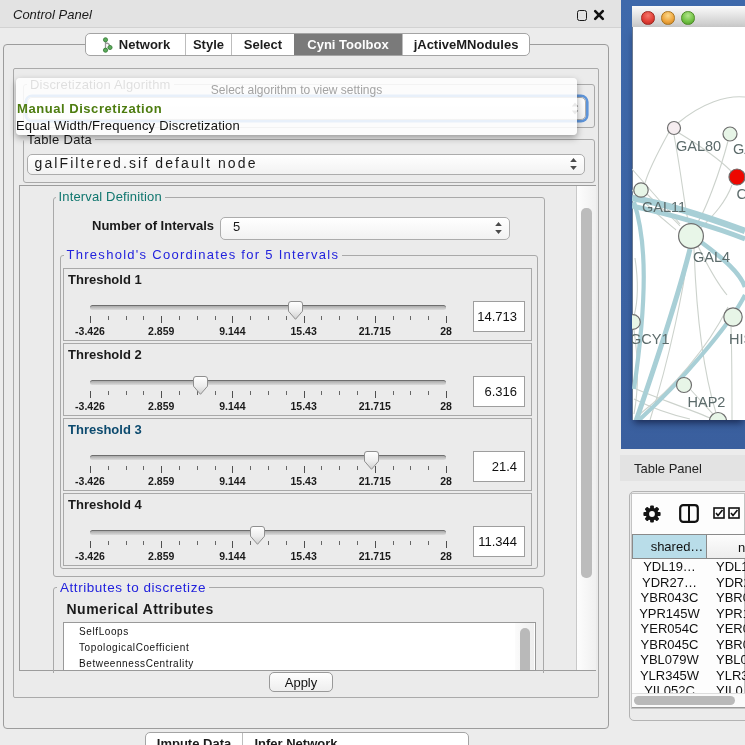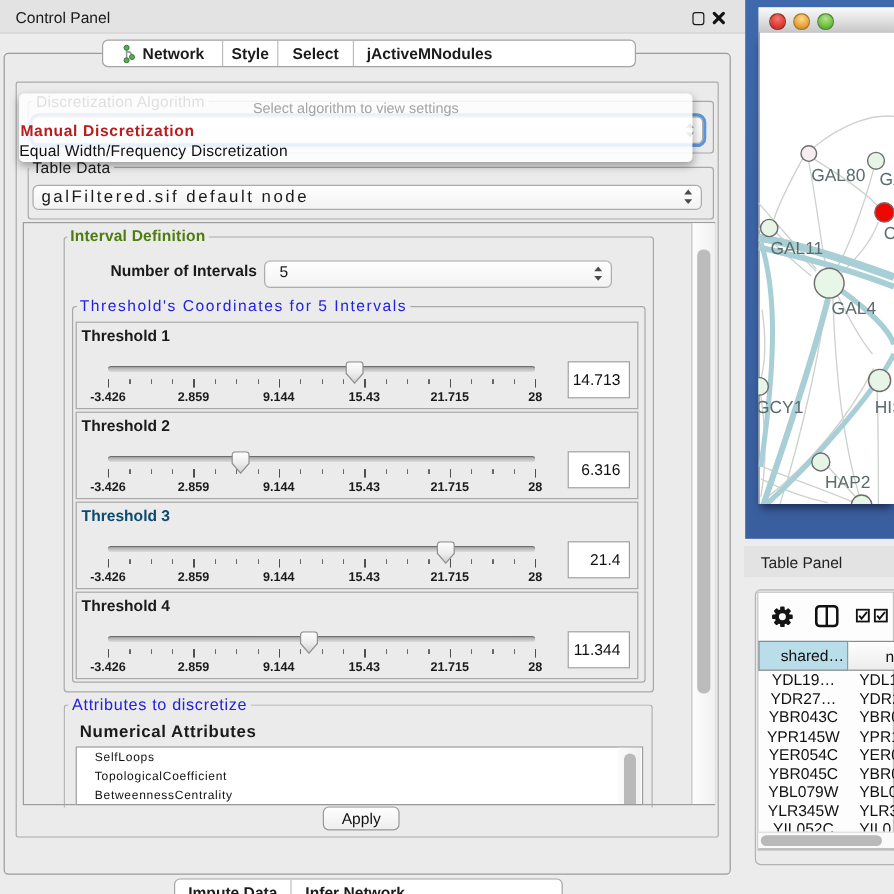--- a/index.html
+++ b/index.html
@@ -16,21 +16,21 @@
        display:flex;align-items:center;overflow:hidden;font-size:13px;font-weight:700;color:#1c1c1c;}
   .seg .it{height:100%;display:flex;align-items:center;justify-content:center;box-sizing:border-box;}
   .seg .sp{width:1px;height:100%;background:#bdbdbd;}
   .sel{background:#7a7a7a;color:#fdfdfd;}
 </style>
 </head>
 <body>
 
 <div class="ab" style="left:0;top:0;width:621px;height:745px;background:#ececec;"></div>
 <div class="ab" style="left:0;top:0;width:621px;height:27px;background:#e3e3e3;border-bottom:1px solid #d2d2d2;"></div>
-<div class="ab" style="left:13px;top:7px;font-size:13px;color:#1a1a1a;">Control Panel</div>
+<div class="ab" style="left:13px;top:7px;font-size:13px;color:#1a1a1a;font-style:italic;">Control Panel</div>
 <div class="ab" style="left:577px;top:10px;width:8px;height:9px;border:1.6px solid #1a1a1a;border-radius:2.5px;"></div>
 <svg class="ab" style="left:593px;top:9px;" width="12" height="12" viewBox="0 0 12 12">
     <path d="M2.2 2.2 L9.8 9.8 M9.8 2.2 L2.2 9.8" stroke="#111" stroke-width="2.6" stroke-linecap="round"></path>
   </svg>
 
 <div class="ab" style="left:3px;top:44px;width:604px;height:683px;border:1px solid #9c9c9c;border-radius:4px;background:#ebebeb;"></div>
 
 <div class="ab" style="left:13px;top:68px;width:584px;height:628px;border:1px solid #aaa;border-radius:2px;background:#ebebeb;"></div>
 
 <div class="seg" style="left:85px;top:33px;width:443px;height:21px;">
@@ -38,20 +38,21 @@
     <svg width="13" height="16" viewBox="0 0 13 16" style="margin-right:5px;">
       <path d="M4.5 3.2 V13 M4.5 6 C7 6 8.5 6.5 8.5 9" stroke="#9a9a9a" stroke-width="1.3" fill="none"></path>
       <circle cx="4.5" cy="2.8" r="2.1" fill="#5aab5a" stroke="#337733" stroke-width=".8"></circle>
       <circle cx="4.5" cy="13.2" r="2.1" fill="#5aab5a" stroke="#337733" stroke-width=".8"></circle>
       <circle cx="9" cy="10.5" r="2.1" fill="#5aab5a" stroke="#337733" stroke-width=".8"></circle>
     </svg>Network</div>
   <div class="sp"></div>
   <div class="it" style="width:45px;">Style</div>
   <div class="sp"></div>
   <div class="it" style="width:62px;">Select</div>
+  <div class="it sel" style="width:108px;">Cyni Toolbox</div>
   <div class="sp"></div>
   <div class="it" style="width:126px;">jActiveMNodules</div>
 </div>
 
 <div class="grp" style="left:22.5px;top:84px;width:570px;height:42px;"></div>
 <div class="gtitle" style="left:27px;top:77.5px;color:#1a1a1a;letter-spacing:.2px;">Discretization Algorithm</div>
 <div class="combo" style="left:26.5px;top:97px;width:559px;height:23px;box-shadow:0 0 0 2.6px #5e94d8;"></div>
 <svg class="ab" style="left:570px;top:102px;" width="10" height="13" viewBox="0 0 10 13">
     <path d="M5 0.5 L8.2 4.5 H1.8 Z" fill="#666"></path>
     <path d="M5 12.5 L1.8 8.5 H8.2 Z" fill="#666"></path>
@@ -66,21 +67,21 @@
       <path d="M5.5 13 L2.2 9 H8.8 Z" fill="#4a4a4a"></path>
     </svg>
 </div>
 
 <div class="ab" style="left:19px;top:184.7px;width:577px;height:486.3px;border:1px solid #9c9c9c;background:#ebebeb;box-sizing:border-box;"></div>
 
 <div class="ab" style="left:576px;top:186px;width:19px;height:484px;background:linear-gradient(90deg,#fdfdfd,#f0f0f0);border-left:1px solid #c9c9c9;"></div>
 <div class="ab" style="left:581px;top:208px;width:10.5px;height:370px;background:#bcbcbc;border-radius:5px;"></div>
 
 <div class="grp" style="left:53.3px;top:196.5px;width:489.4px;height:378px;"></div>
-<div class="gtitle" style="left:55.5px;top:189.5px;color:#4d7c0f;letter-spacing:.15px;font-weight:bold;">Interval Definition</div>
+<div class="gtitle" style="left:55.5px;top:189.5px;color:#0f766e;letter-spacing:.15px;">Interval Definition</div>
 <div class="ab" style="left:92px;top:218px;font-size:13px;font-weight:700;color:#1a1a1a;">Number of Intervals</div>
 <div class="combo" style="left:220px;top:217px;width:290px;height:22.5px;">
   <span class="tx" style="left:12px;margin-top:-2px;">5</span>
   <svg class="stepper" viewBox="0 0 11 14">
       <path d="M5.5 1 L8.8 5 H2.2 Z" fill="#4a4a4a"></path>
       <path d="M5.5 13 L2.2 9 H8.8 Z" fill="#4a4a4a"></path>
     </svg>
 </div>
 <div class="grp" style="left:59.5px;top:255px;width:476.5px;height:312.4px;"></div>
 <div class="gtitle" style="left:63.5px;top:247.5px;color:#2222dd;letter-spacing:1.28px;">Threshold's Coordinates for 5 Intervals</div>
@@ -168,21 +169,21 @@
 <div class="ab" style="left:269px;top:672px;width:64px;height:20px;background:linear-gradient(#fefefe,#eee);border:1px solid #999;border-radius:5px;box-sizing:border-box;font-size:13px;color:#111;display:flex;align-items:center;justify-content:center;">Apply</div>
 
 <div class="seg" style="left:145px;top:704px;width:322px;height:20px;margin-top:28px;">
   <div class="it" style="width:96px;">Impute Data</div>
   <div class="sp"></div>
   <div class="it" style="width:106px;">Infer Network</div>
 </div>
 
 <div class="ab" style="left:16px;top:78px;width:561px;height:57px;background:rgba(255,255,255,0.86);border-radius:4px;box-shadow:0 3px 7px rgba(0,0,0,0.35);"></div>
 <div class="ab" style="left:16px;top:83px;width:561px;text-align:center;font-size:12px;color:#a3a3a3;">Select algorithm to view settings</div>
-<div class="ab" style="left:17px;top:101px;font-size:13px;font-weight:700;letter-spacing:.55px;color:#b91c1c;">Manual Discretization</div>
+<div class="ab" style="left:17px;top:101px;font-size:13px;font-weight:700;letter-spacing:.55px;color:#4d7c0f;">Manual Discretization</div>
 <div class="ab" style="left:16px;top:117.5px;font-size:13px;letter-spacing:.2px;color:#111;">Equal Width/Frequency Discretization</div>
 
 <div class="ab" style="left:621px;top:0;width:124px;height:449px;background:linear-gradient(#3e69ab,#3a5f9e);"></div>
 
 <div class="ab" style="left:632px;top:6px;width:113px;height:21px;background:linear-gradient(#fbfbfb,#c8c8c8);border-bottom:1px solid #919191;"></div>
 <div class="ab" style="left:641px;top:11px;width:11.5px;height:11.5px;border-radius:50%;background:radial-gradient(circle at 50% 30%,#f4766b,#e03c34 60%,#b02a24);border:.5px solid #9d2720;"></div>
 <div class="ab" style="left:661px;top:11px;width:11.5px;height:11.5px;border-radius:50%;background:radial-gradient(circle at 50% 30%,#fbd88a,#eda33b 60%,#c07c1f);border:.5px solid #a8741f;"></div>
 <div class="ab" style="left:681px;top:11px;width:11.5px;height:11.5px;border-radius:50%;background:radial-gradient(circle at 50% 30%,#b3e48c,#6fc143 60%,#4e9427);border:.5px solid #4c8a26;"></div>
 
 <div class="ab" style="left:632px;top:27px;width:113px;height:393px;background:#fff;border-left:1px solid #6b7a90;box-sizing:border-box;box-shadow:0 5px 7px -2px rgba(0,0,25,0.55);"></div>

